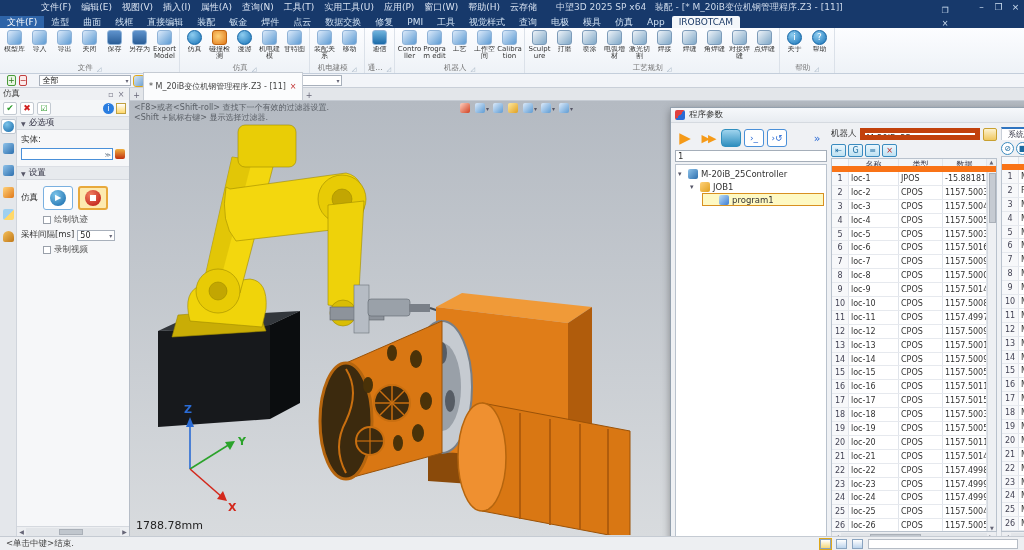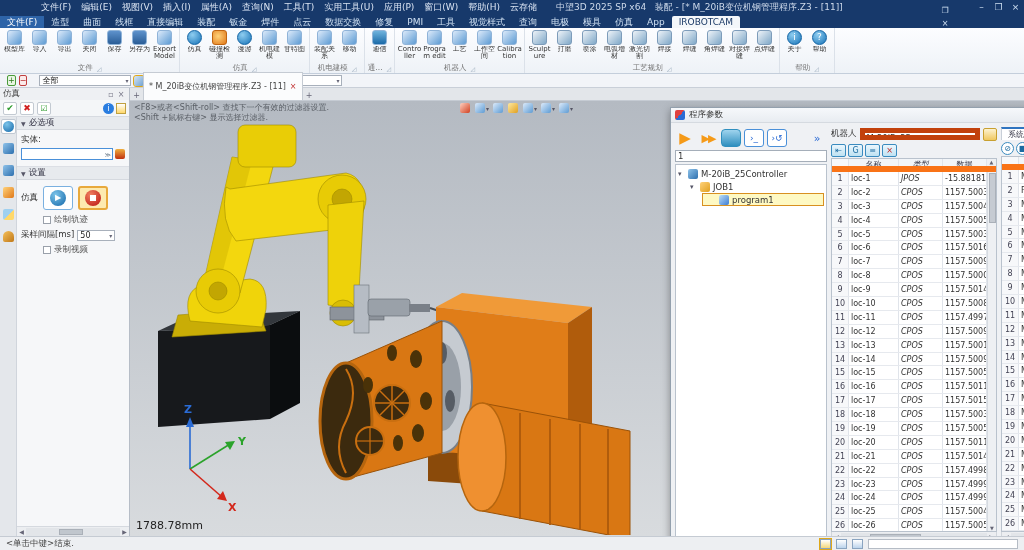--- a/index.html
+++ b/index.html
@@ -155,21 +155,21 @@
   .cb{width:13px;height:13px;border:1px solid #3a8bbf;border-radius:50%;background:#fff;color:#1a6aa0;font-size:8px;display:flex;align-items:center;justify-content:center;}
 
   .tbl{flex:1;display:flex;flex-direction:column;background:#fff;border:1px solid #b9c2cd;min-height:0;overflow:hidden;}
   .thead{display:flex;height:13px;background:#f2f5f8;border-bottom:6px solid #f97316;color:#334;flex:0 0 auto;}
   .tbody{flex:1;display:flex;flex-direction:column;overflow:hidden;}
   .tr{display:flex;height:13.9px;flex:0 0 auto;border-bottom:1px solid #e6e9ee;}
   .td,.th{border-right:1px solid #e0e4ea;padding:0 2px;line-height:13px;white-space:nowrap;overflow:hidden;font-size:8px;}
   .th{line-height:12px;text-align:center;}
   .c-num{width:17px;background:#f7f8fa;color:#445;flex:0 0 auto;text-align:center;}
   .c-name{width:50px;flex:0 0 auto;}
-  .c-type{width:44px;flex:0 0 auto;font-style:italic;}
+  .c-type{width:44px;flex:0 0 auto;}
   .c-data{flex:1;min-width:0;}
   .c-cmd{width:42px;flex:0 0 auto;}
   .vsb{width:9px;flex:0 0 auto;background:#eef0f3;border-left:1px solid #d5dae0;display:flex;flex-direction:column;align-items:center;font-size:5px;color:#667;}
   .vsb .vthumb{width:7px;height:50px;background:#c6cbd2;border:1px solid #aab0b8;margin-top:1px;}
   .vsb .up{margin-top:0;}
   .vsb .dn{margin-top:auto;}
   .hscroll{height:10px;display:flex;align-items:center;background:#eceef1;border:1px solid #d0d5db;border-top:none;flex:0 0 auto;}
 
   .cmdtabs{height:14px;display:flex;align-items:flex-end;gap:1px;}
   .ctab{padding:1px 6px;background:#e2e6ec;border:1px solid #c8cfd8;border-bottom:none;font-size:8px;color:#334;white-space:nowrap;}

